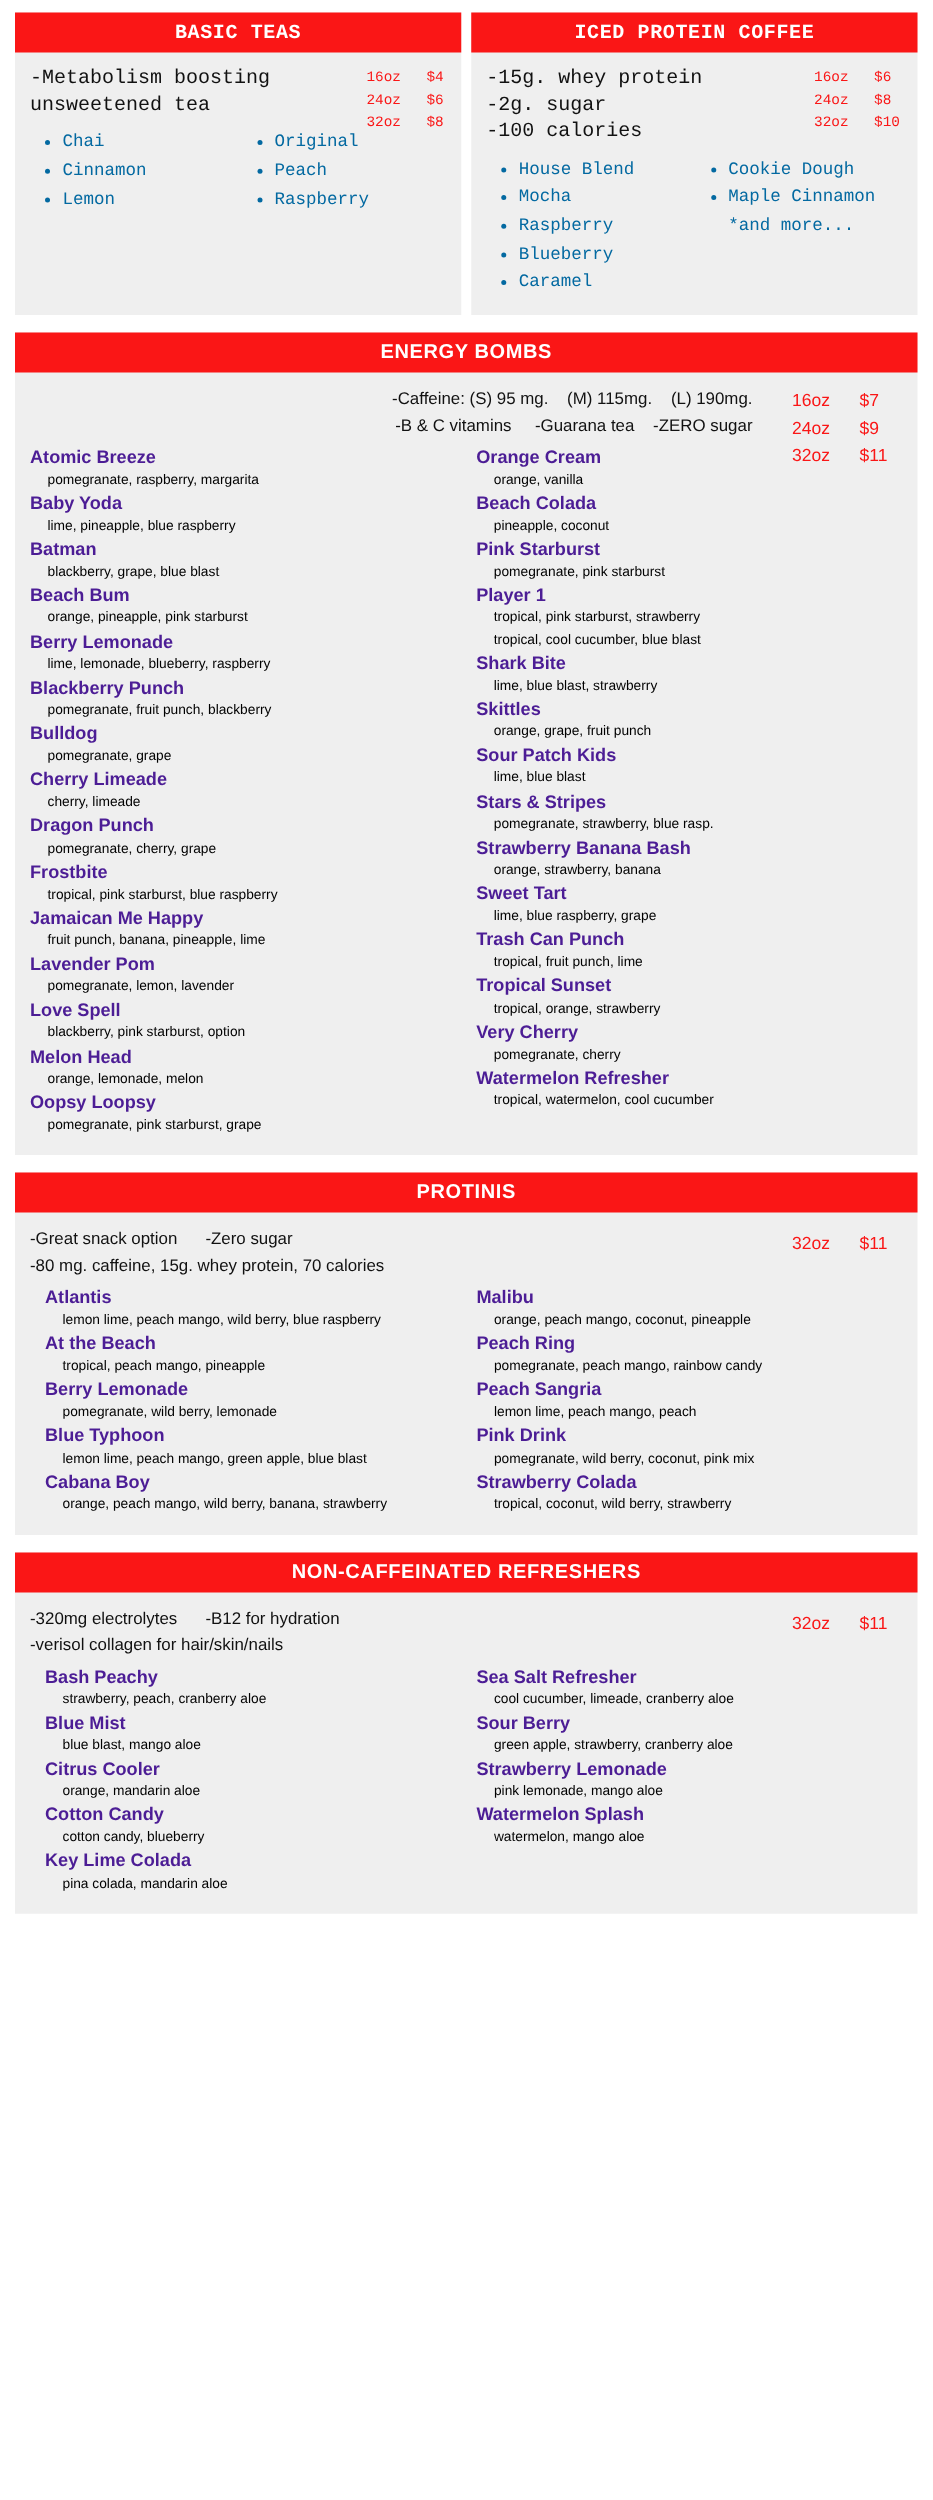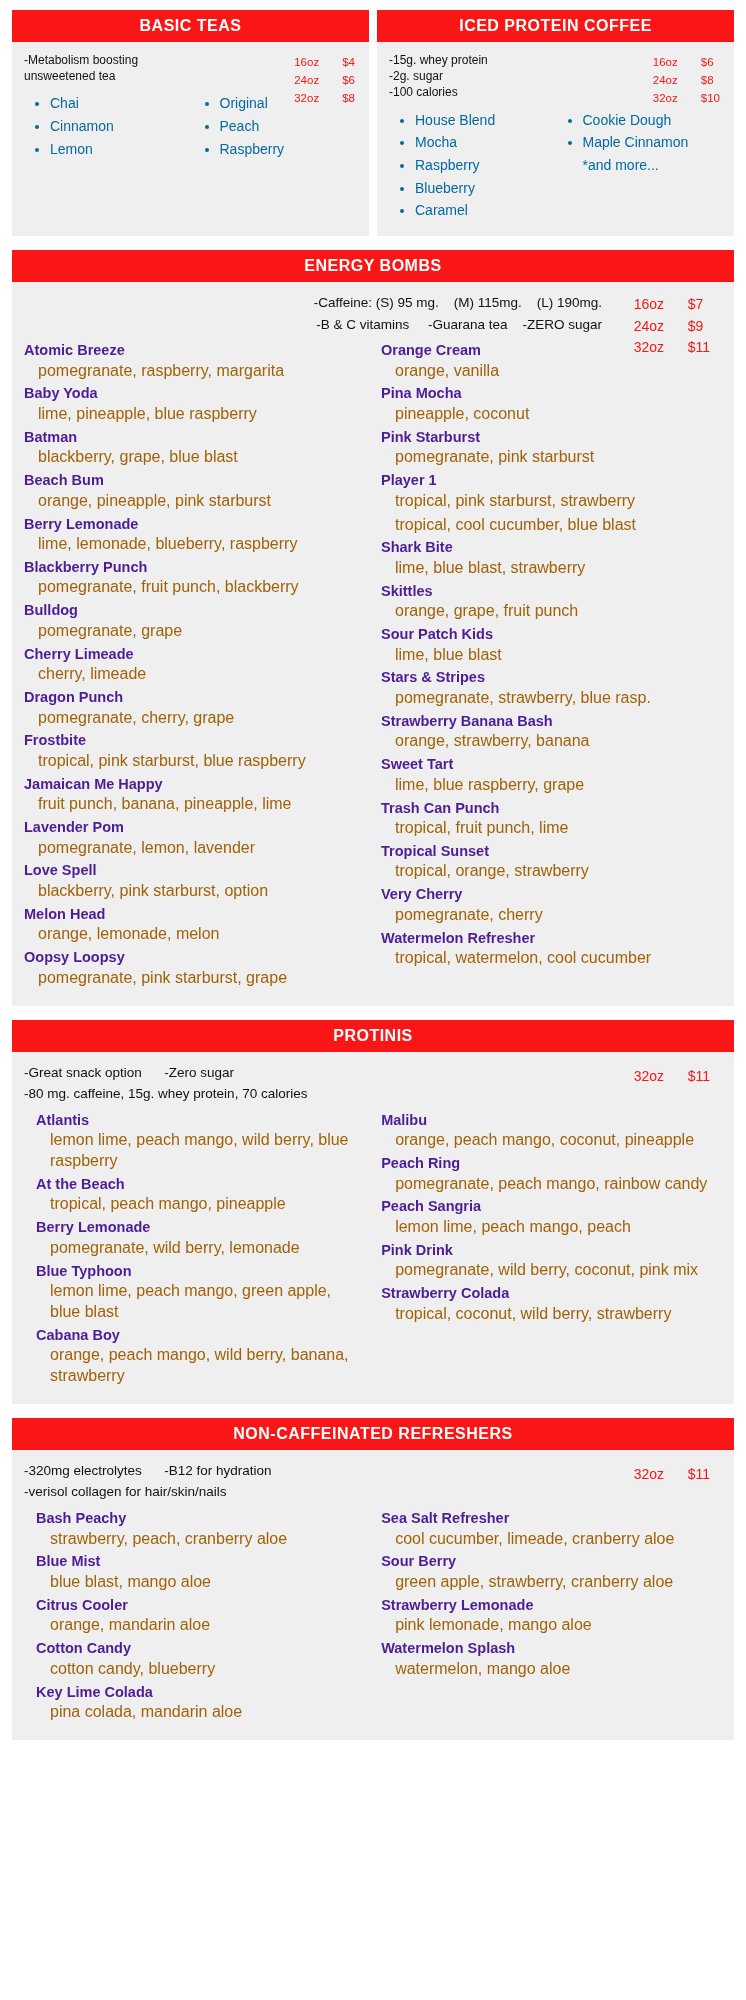--- a/index.html
+++ b/index.html
@@ -11,20 +11,21 @@
   }
   body {
     width: 746px;
     min-height: 2000px;
     padding: 10px 12px 14px 12px;
   }
   .row-two {
     display: flex;
     gap: 8px;
     margin-bottom: 14px;
+    font-family: Liberation Mono, monospace;
   }
   .panel {
     background: #efefef;
     position: relative;
   }
   .panel.half { width: 50%; }
   .panel.full { width: 100%; margin-bottom: 14px; }
   .banner {
     background: #fa1616;
     color: #ffffff;
@@ -32,21 +33,21 @@
     font-weight: bold;
     letter-spacing: 0.5px;
     padding: 7px 4px;
     font-size: 16px;
   }
   .panel-body {
     padding: 10px 12px 14px 12px;
     position: relative;
   }
   .notes {
-    font-size: 12px;
+    font-size: 16px;
     color: #111;
     line-height: 1.35;
   }
   .notes div { white-space: pre-wrap; }
   .price-block {
     position: absolute;
     color: #fa1616;
     font-size: 11.5px;
     line-height: 1.55;
     text-align: left;
@@ -83,22 +84,22 @@
   }
   .col { width: 50%; }
   .item { margin-bottom: 1px; }
   .item .name {
     font-weight: bold;
     font-size: 14.5px;
     color: #4c1d95;
     line-height: 1.35;
   }
   .item .desc {
-    font-size: 16px;
-    color: #a16207;
+    font-size: 11px;
+    color: #000000;
     padding-left: 14px;
     line-height: 1.3;
     margin-bottom: 3px;
   }
   .head-notes {
     font-size: 13.5px;
     color: #111;
     line-height: 1.6;
     margin-bottom: 2px;
   }
@@ -275,21 +276,21 @@
             <div class="name">Oopsy Loopsy</div>
             <div class="desc">pomegranate, pink starburst, grape</div>
           </div>
       </div>
       <div class="col">
         <div class="item">
             <div class="name">Orange Cream</div>
             <div class="desc">orange, vanilla</div>
           </div>
         <div class="item">
-            <div class="name">Pina Mocha</div>
+            <div class="name">Beach Colada</div>
             <div class="desc">pineapple, coconut</div>
           </div>
         <div class="item">
             <div class="name">Pink Starburst</div>
             <div class="desc">pomegranate, pink starburst</div>
           </div>
         <div class="item">
             <div class="name">Player 1</div>
             <div class="desc">tropical, pink starburst, strawberry</div>
           </div>

